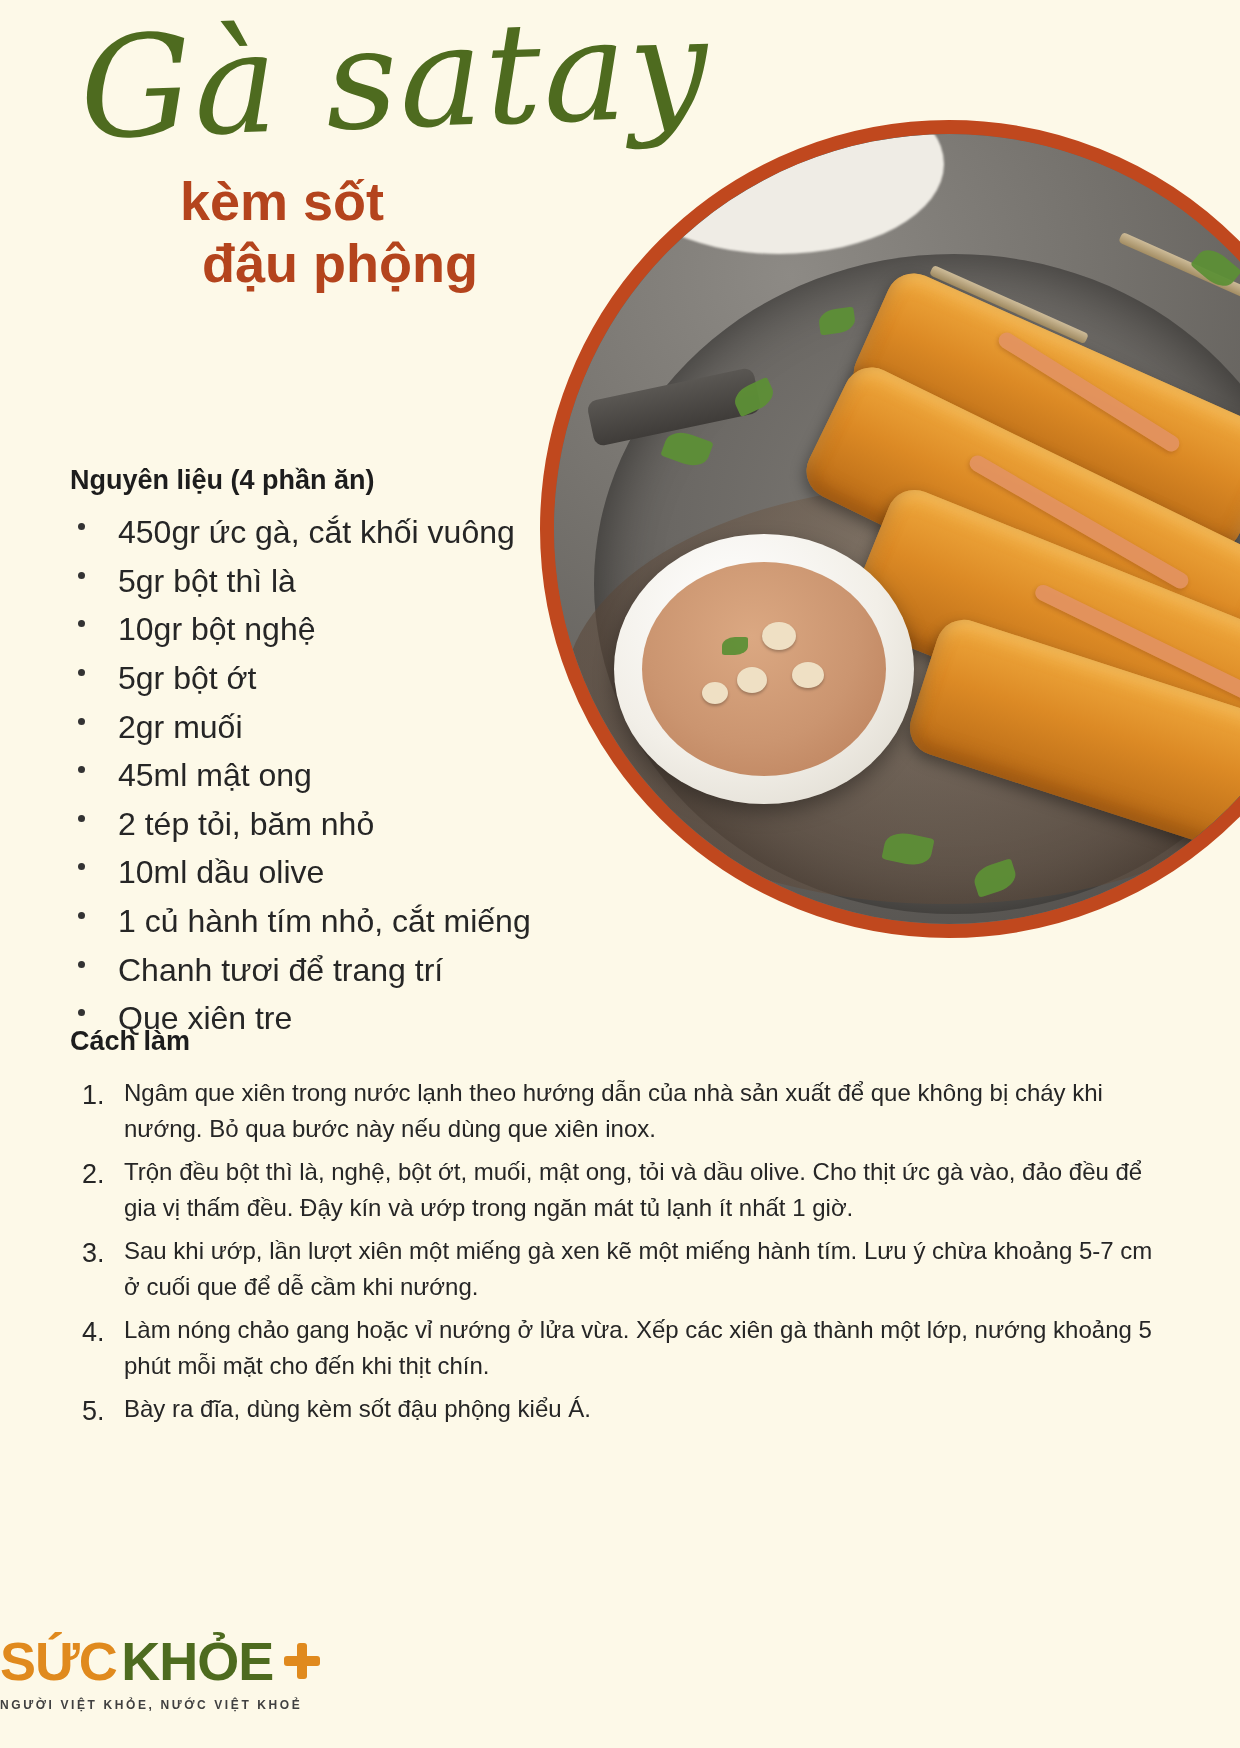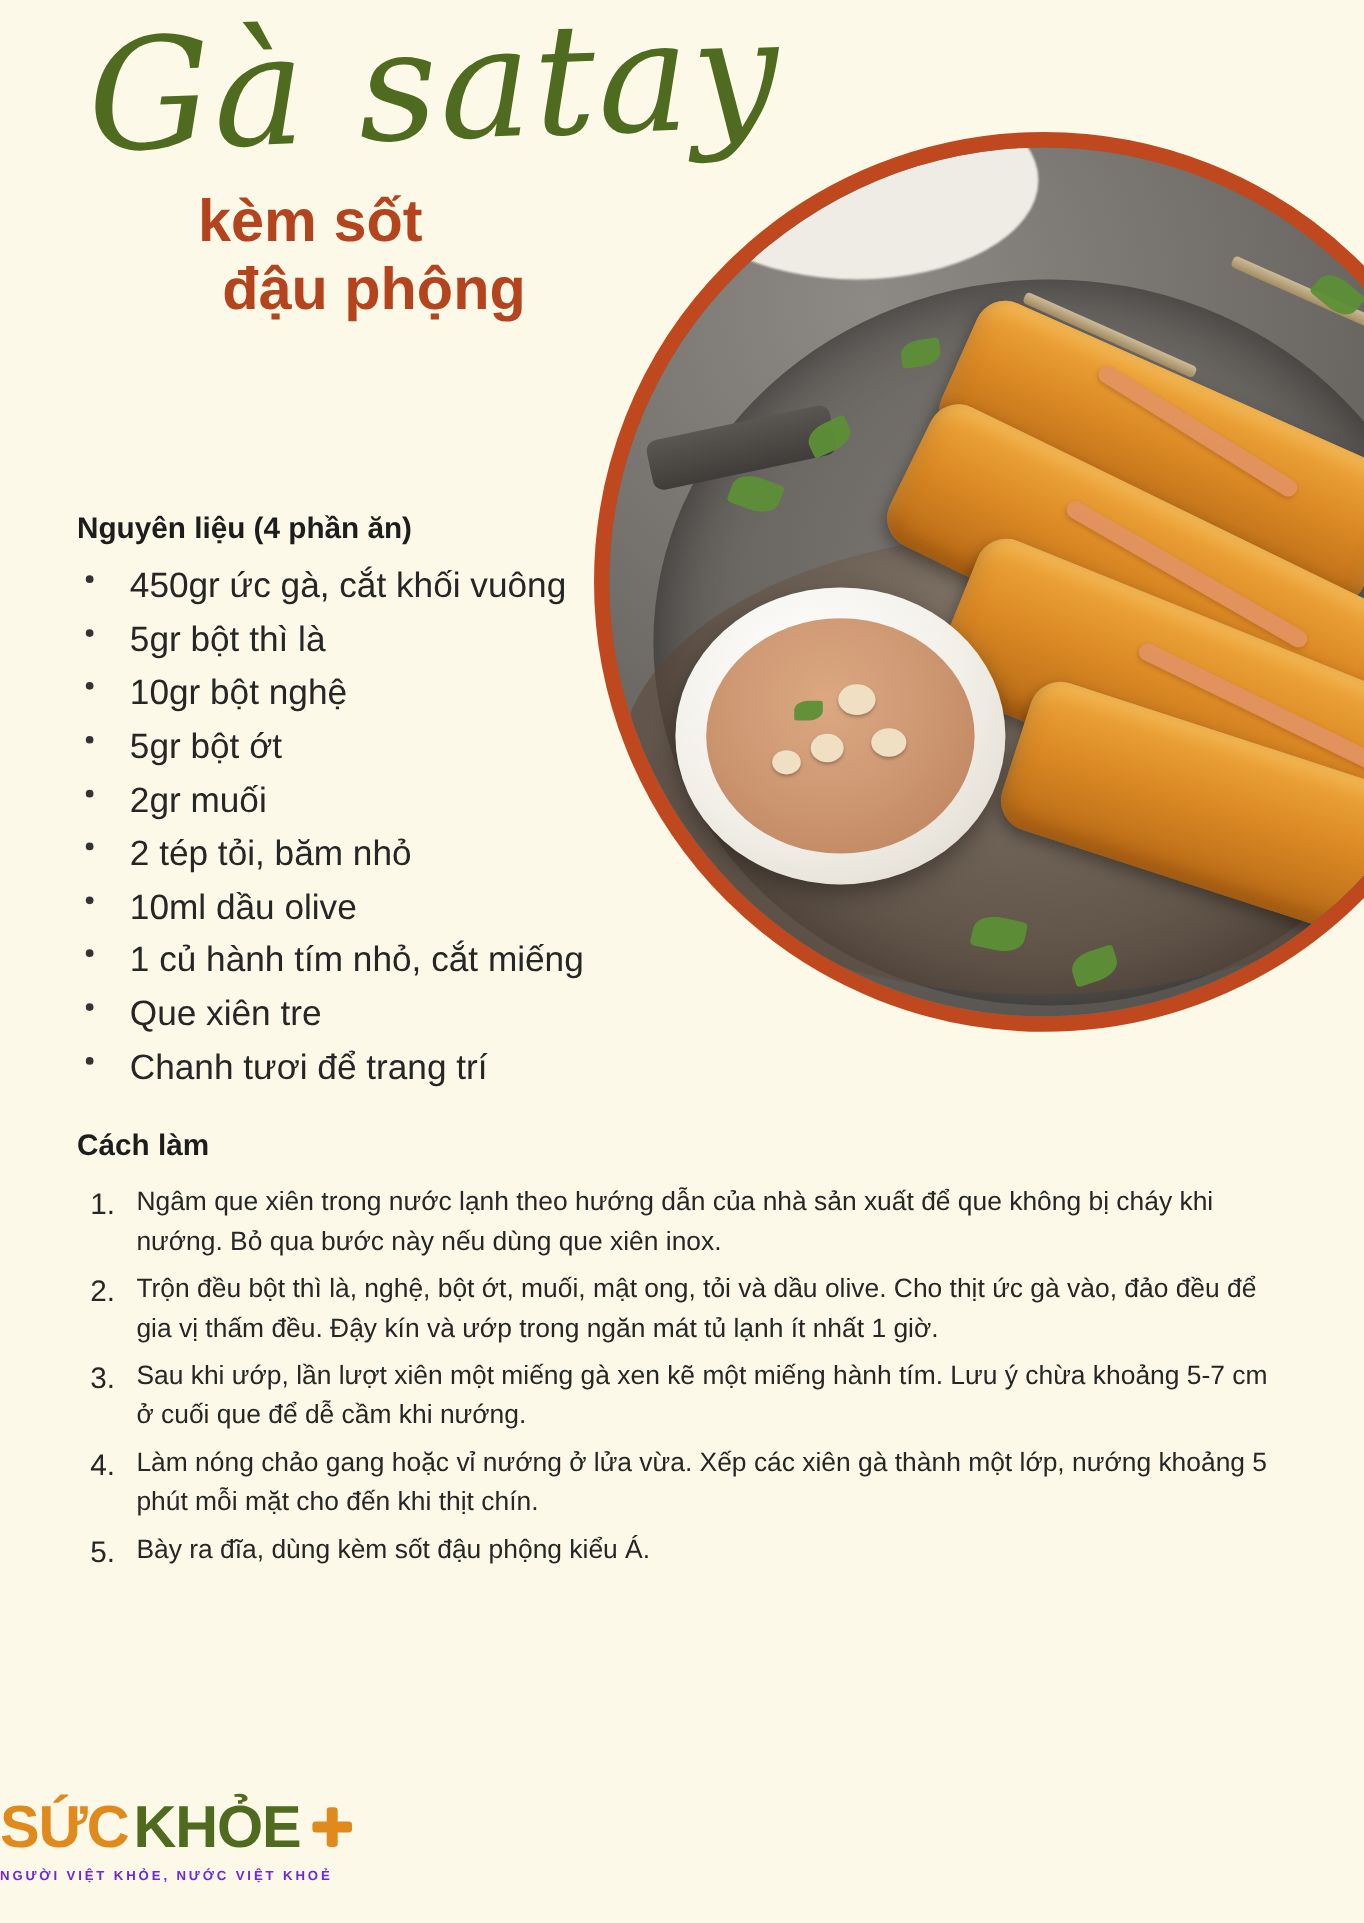--- a/index.html
+++ b/index.html
@@ -265,21 +265,21 @@
     position: absolute;
     background: #e08a1e;
     border-radius: 3px;
   }
   .logo-plus::before { left: 15px; top: 2px; width: 10px; height: 36px; }
   .logo-plus::after { left: 2px; top: 15px; width: 36px; height: 10px; }
   .logo-tag {
     margin-top: 6px;
     font-size: 12px;
     letter-spacing: 2.6px;
-    color: #6d28d9;
+    color: #404040;
     font-weight: 700;
   }
 </style>
 </head>
 <body>
 
 <div class="title-area">
   <div class="script-title">Gà satay</div>
   <div class="sub-title">
     <span>kèm sốt</span>
@@ -327,25 +327,26 @@
 </div>
 
 <div class="ingredients">
   <h2 class="section-heading">Nguyên liệu (4 phần ăn)</h2>
   <ul class="ing-list">
     <li>450gr ức gà, cắt khối vuông</li>
     <li>5gr bột thì là</li>
     <li>10gr bột nghệ</li>
     <li>5gr bột ớt</li>
     <li>2gr muối</li>
+    <li>45ml mật ong</li>
     <li>2 tép tỏi, băm nhỏ</li>
     <li>10ml dầu olive</li>
     <li>1 củ hành tím nhỏ, cắt miếng</li>
+    <li>Chanh tươi để trang trí</li>
     <li>Que xiên tre</li>
-    <li>Chanh tươi để trang trí</li>
   </ul>
 </div>
 
 <div class="method">
   <h2 class="section-heading">Cách làm</h2>
   <ol class="steps">
     <li>Ngâm que xiên trong nước lạnh theo hướng dẫn của nhà sản xuất để que không bị cháy khi nướng. Bỏ qua bước này nếu dùng que xiên inox.</li>
     <li>Trộn đều bột thì là, nghệ, bột ớt, muối, mật ong, tỏi và dầu olive. Cho thịt ức gà vào, đảo đều để gia vị thấm đều. Đậy kín và ướp trong ngăn mát tủ lạnh ít nhất 1 giờ.</li>
     <li>Sau khi ướp, lần lượt xiên một miếng gà xen kẽ một miếng hành tím. Lưu ý chừa khoảng 5-7 cm ở cuối que để dễ cầm khi nướng.</li>
     <li>Làm nóng chảo gang hoặc vỉ nướng ở lửa vừa. Xếp các xiên gà thành một lớp, nướng khoảng 5 phút mỗi mặt cho đến khi thịt chín.</li>

